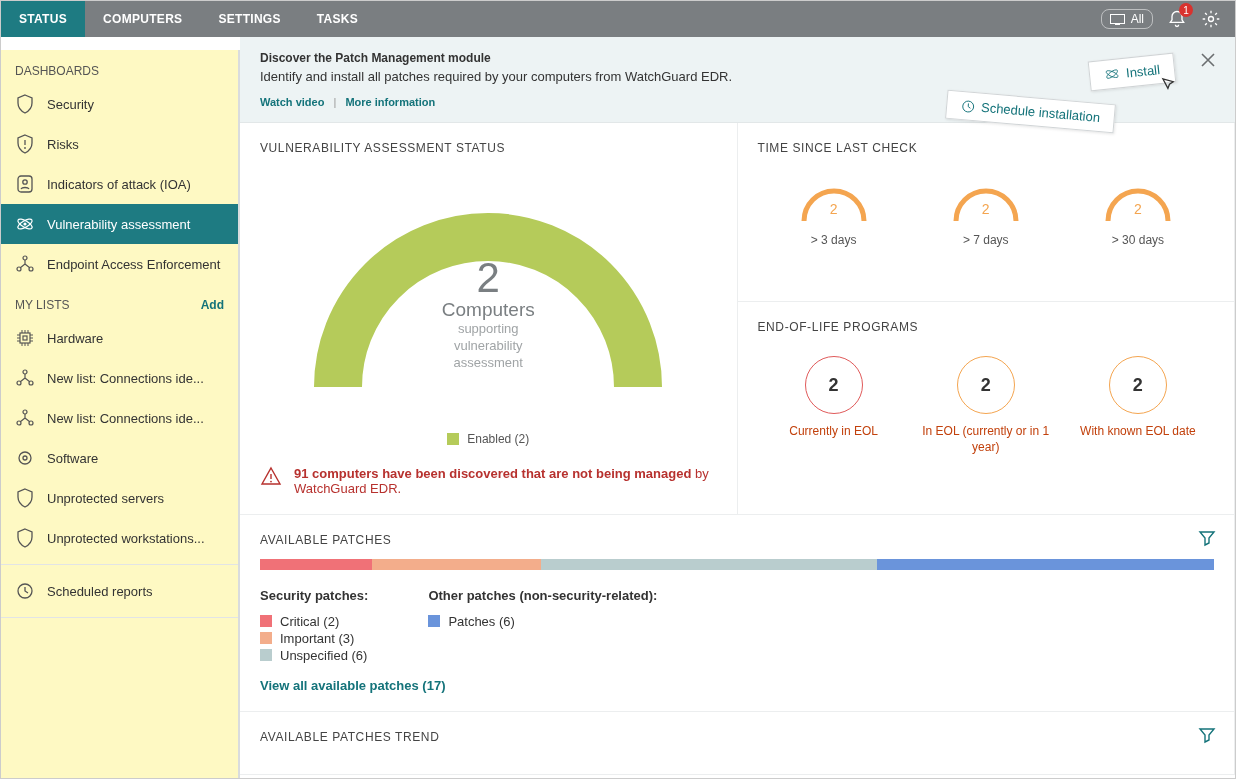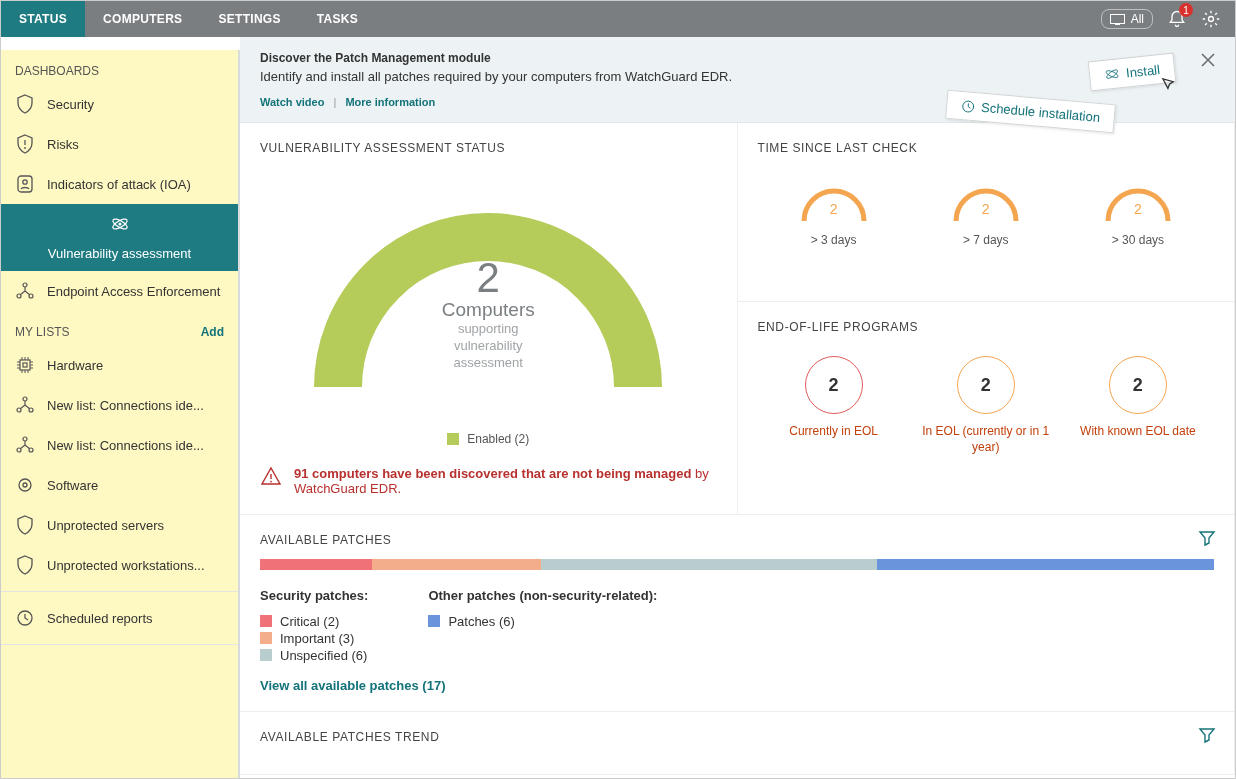--- a/index.html
+++ b/index.html
@@ -14,21 +14,21 @@
 .badge { position: absolute; top: -6px; right: -6px; background: #d9322e; color: #fff; border-radius: 50%; min-width: 14px; height: 14px; font-size: 10px; display: flex; align-items: center; justify-content: center; padding: 0 2px; }
 
 .layout { display: flex; height: calc(100% - 36px); }
 .sidebar { width: 239px; border-right: 2px solid #d9dcde; background: #fef9c3; display: flex; flex-direction: column; overflow-y: auto; margin-top: 13px; }
 .sidebar h4 { font-size: 12px; font-weight: 400; color: #555; padding: 14px 14px 6px; }
 .sidebar .addrow { display:flex; justify-content: space-between; align-items:center; padding: 14px 14px 6px;}
 .sidebar .addrow h4 { padding:0; }
 .sidebar .add { color:#14737a; font-weight:600; font-size:12px; cursor:pointer; }
 .sb-item { display: flex; align-items: center; gap: 12px; padding: 10px 14px; cursor: pointer; color: #333; font-size: 13px; }
 .sb-item .ic { width:20px; height:20px; display:flex; align-items:center; justify-content:center; color:#555; flex-shrink:0; }
-.sb-item.active { background: #1e7b82; color: #fff; flex-direction: column; }
+.sb-item.active { background: #1e7b82; color: #fff; }
 .sb-item.active .ic { color:#fff; }
 .sb-sep { height:0; border-top:1px solid #e2e4e6; margin:6px 0; }
 
 .main { flex: 1; overflow-y: auto; background: #fff; }
 .banner { background: #edf3f4; padding: 14px 20px; position: relative; border-bottom:1px solid #e2e7e8; }
 .banner h2 { font-size: 12px; font-weight: 600; color: #333; margin-bottom: 4px; }
 .banner p { font-size: 13px; color: #333; }
 .banner .links { margin-top: 12px; font-size:11px; }
 .banner .links a { color: #14737a; font-weight: 600; text-decoration: none; cursor:pointer; }
 .banner .close { position: absolute; top: 14px; right: 18px; cursor: pointer; color:#6b6e70; }

